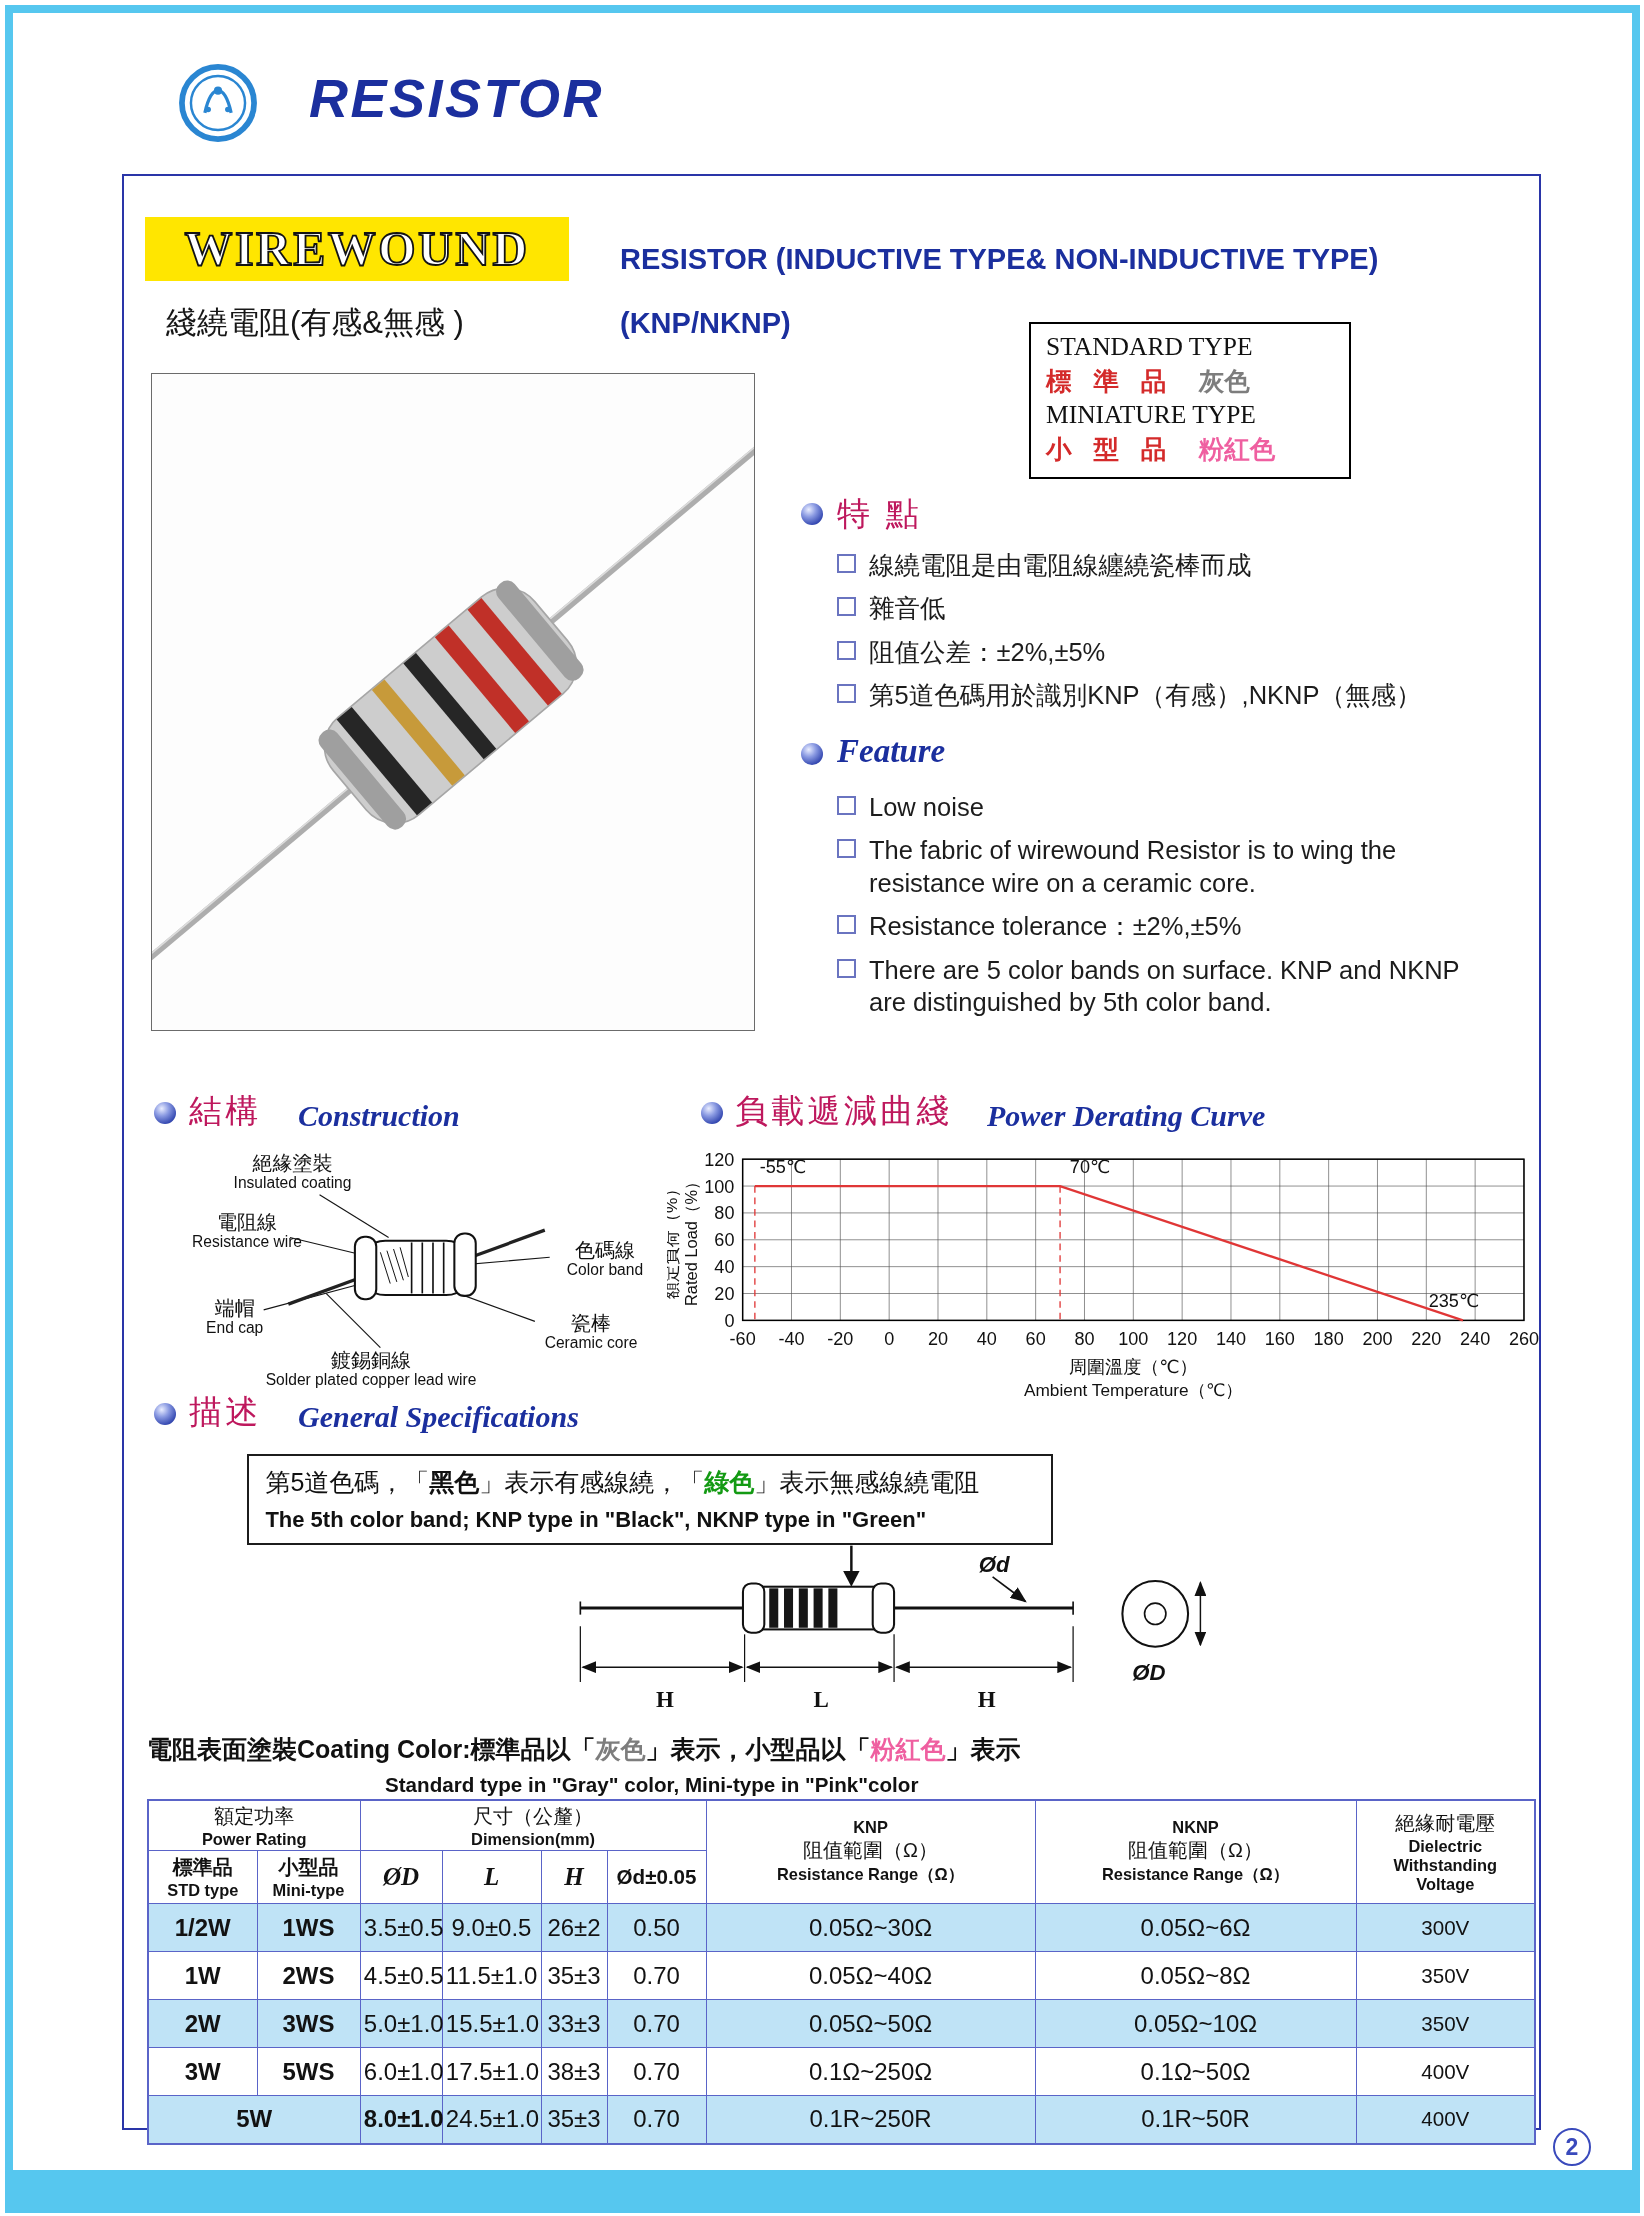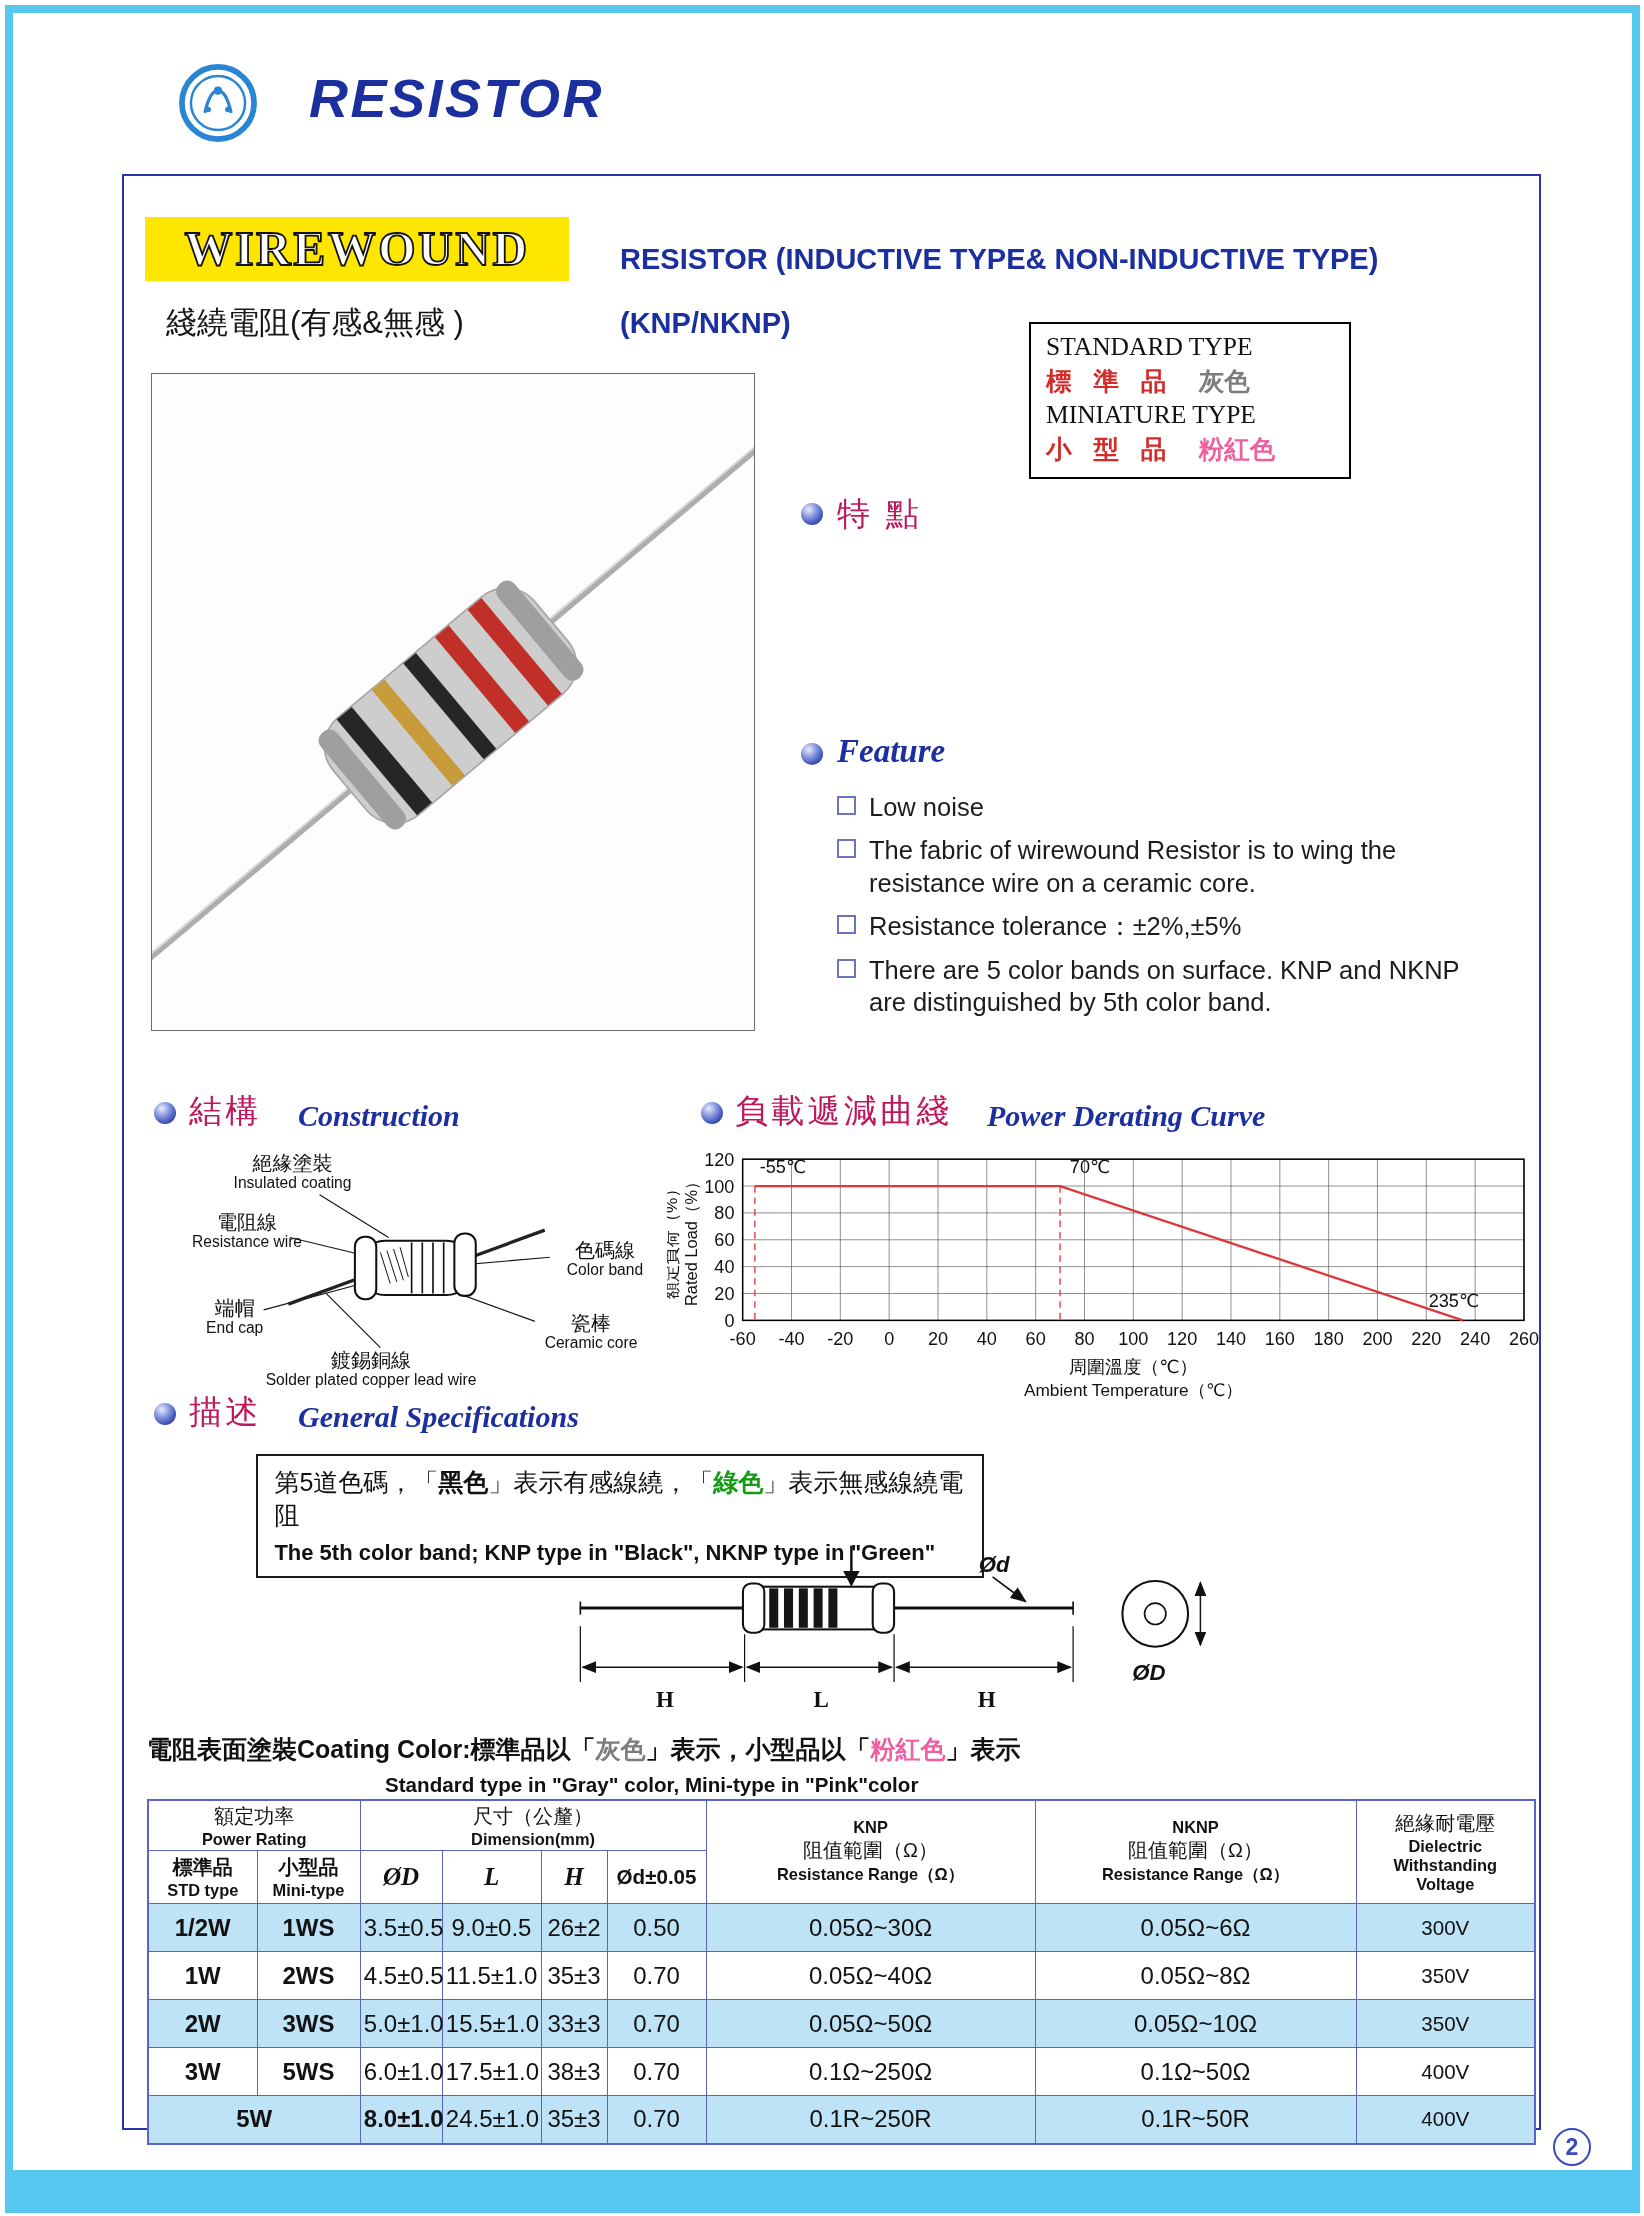--- a/index.html
+++ b/index.html
@@ -43,21 +43,21 @@
               color:var(--accent);white-space:nowrap}
   
   .chk-item{display:flex;align-items:flex-start;margin-bottom:10.7px}
   .cbx{flex:0 0 auto;width:19px;height:19px;border:2.1px solid #6a74c0;background:#fff;margin:5px 13px 0 0}
   .chk-text{font-size:25.5px;line-height:1.28;color:#1c1c1c}
   
   .clabel{position:absolute;text-align:center}
   .clabel-zh{font-size:20px;color:#111;line-height:1.1}
   .clabel-en{font-size:15.6px;color:#111;line-height:1.15}
   
-  #note-box{left:243px;top:1441px;width:728px;border:2.1px solid #1c1c1c;padding:10px 16.4px;background:#fff}
+  #note-box{left:234px;top:1441px;width:806px;border:2.1px solid #1c1c1c;padding:10px 16.4px;background:#fff}
   .nb-zh{font-size:25px;color:#111;margin-bottom:8.2px}
   .nb-en{font-size:22px;font-weight:bold;color:#111}
   .w-black{font-weight:bold}
   .w-green{font-weight:bold;color:var(--green)}
   .w-gray{color:var(--gray-label)}
   .w-pink{color:var(--pink)}
   
   .coat-zh{font-size:25px;font-weight:bold;color:#111}
   .coat-en{font-size:20.6px;font-weight:bold;margin:6.6px 0 0 238px;color:#111}
   
@@ -130,20 +130,38 @@
         <rect x="291" y="344" width="152" height="22" fill="#c03028"></rect>
         <rect x="291" y="396" width="152" height="20" fill="#262626"></rect>
         <rect x="291" y="446" width="152" height="20" fill="#c79a3a"></rect>
         <rect x="291" y="498" width="152" height="24" fill="#262626"></rect>
       </g>
     </svg>
   </div>
 
   <div class="abs bullet" style="left:788px;top:490px"></div>
   <div class="abs zh-heading" style="left:824px;top:479px">特 點</div>
+  <div class="abs" style="left:824px;top:536px;width:707px">
+    <div class="chk-item">
+      <span class="cbx"></span>
+      <span class="chk-text">線繞電阻是由電阻線纏繞瓷棒而成</span>
+    </div>
+    <div class="chk-item">
+      <span class="cbx"></span>
+      <span class="chk-text">雜音低</span>
+    </div>
+    <div class="chk-item">
+      <span class="cbx"></span>
+      <span class="chk-text">阻值公差：±2%,±5%</span>
+    </div>
+    <div class="chk-item">
+      <span class="cbx"></span>
+      <span class="chk-text">第5道色碼用於識別KNP（有感）,NKNP（無感）</span>
+    </div>
+  </div>
 
   <div class="abs bullet" style="left:788px;top:730px"></div>
   <div class="abs en-heading" style="left:824px;top:720px;font-size:33px">Feature</div>
   <div class="abs" style="left:824px;top:778px;width:666px">
     <div class="chk-item">
       <span class="cbx"></span>
       <span class="chk-text">Low noise</span>
     </div>
     <div class="chk-item">
       <span class="cbx"></span>

